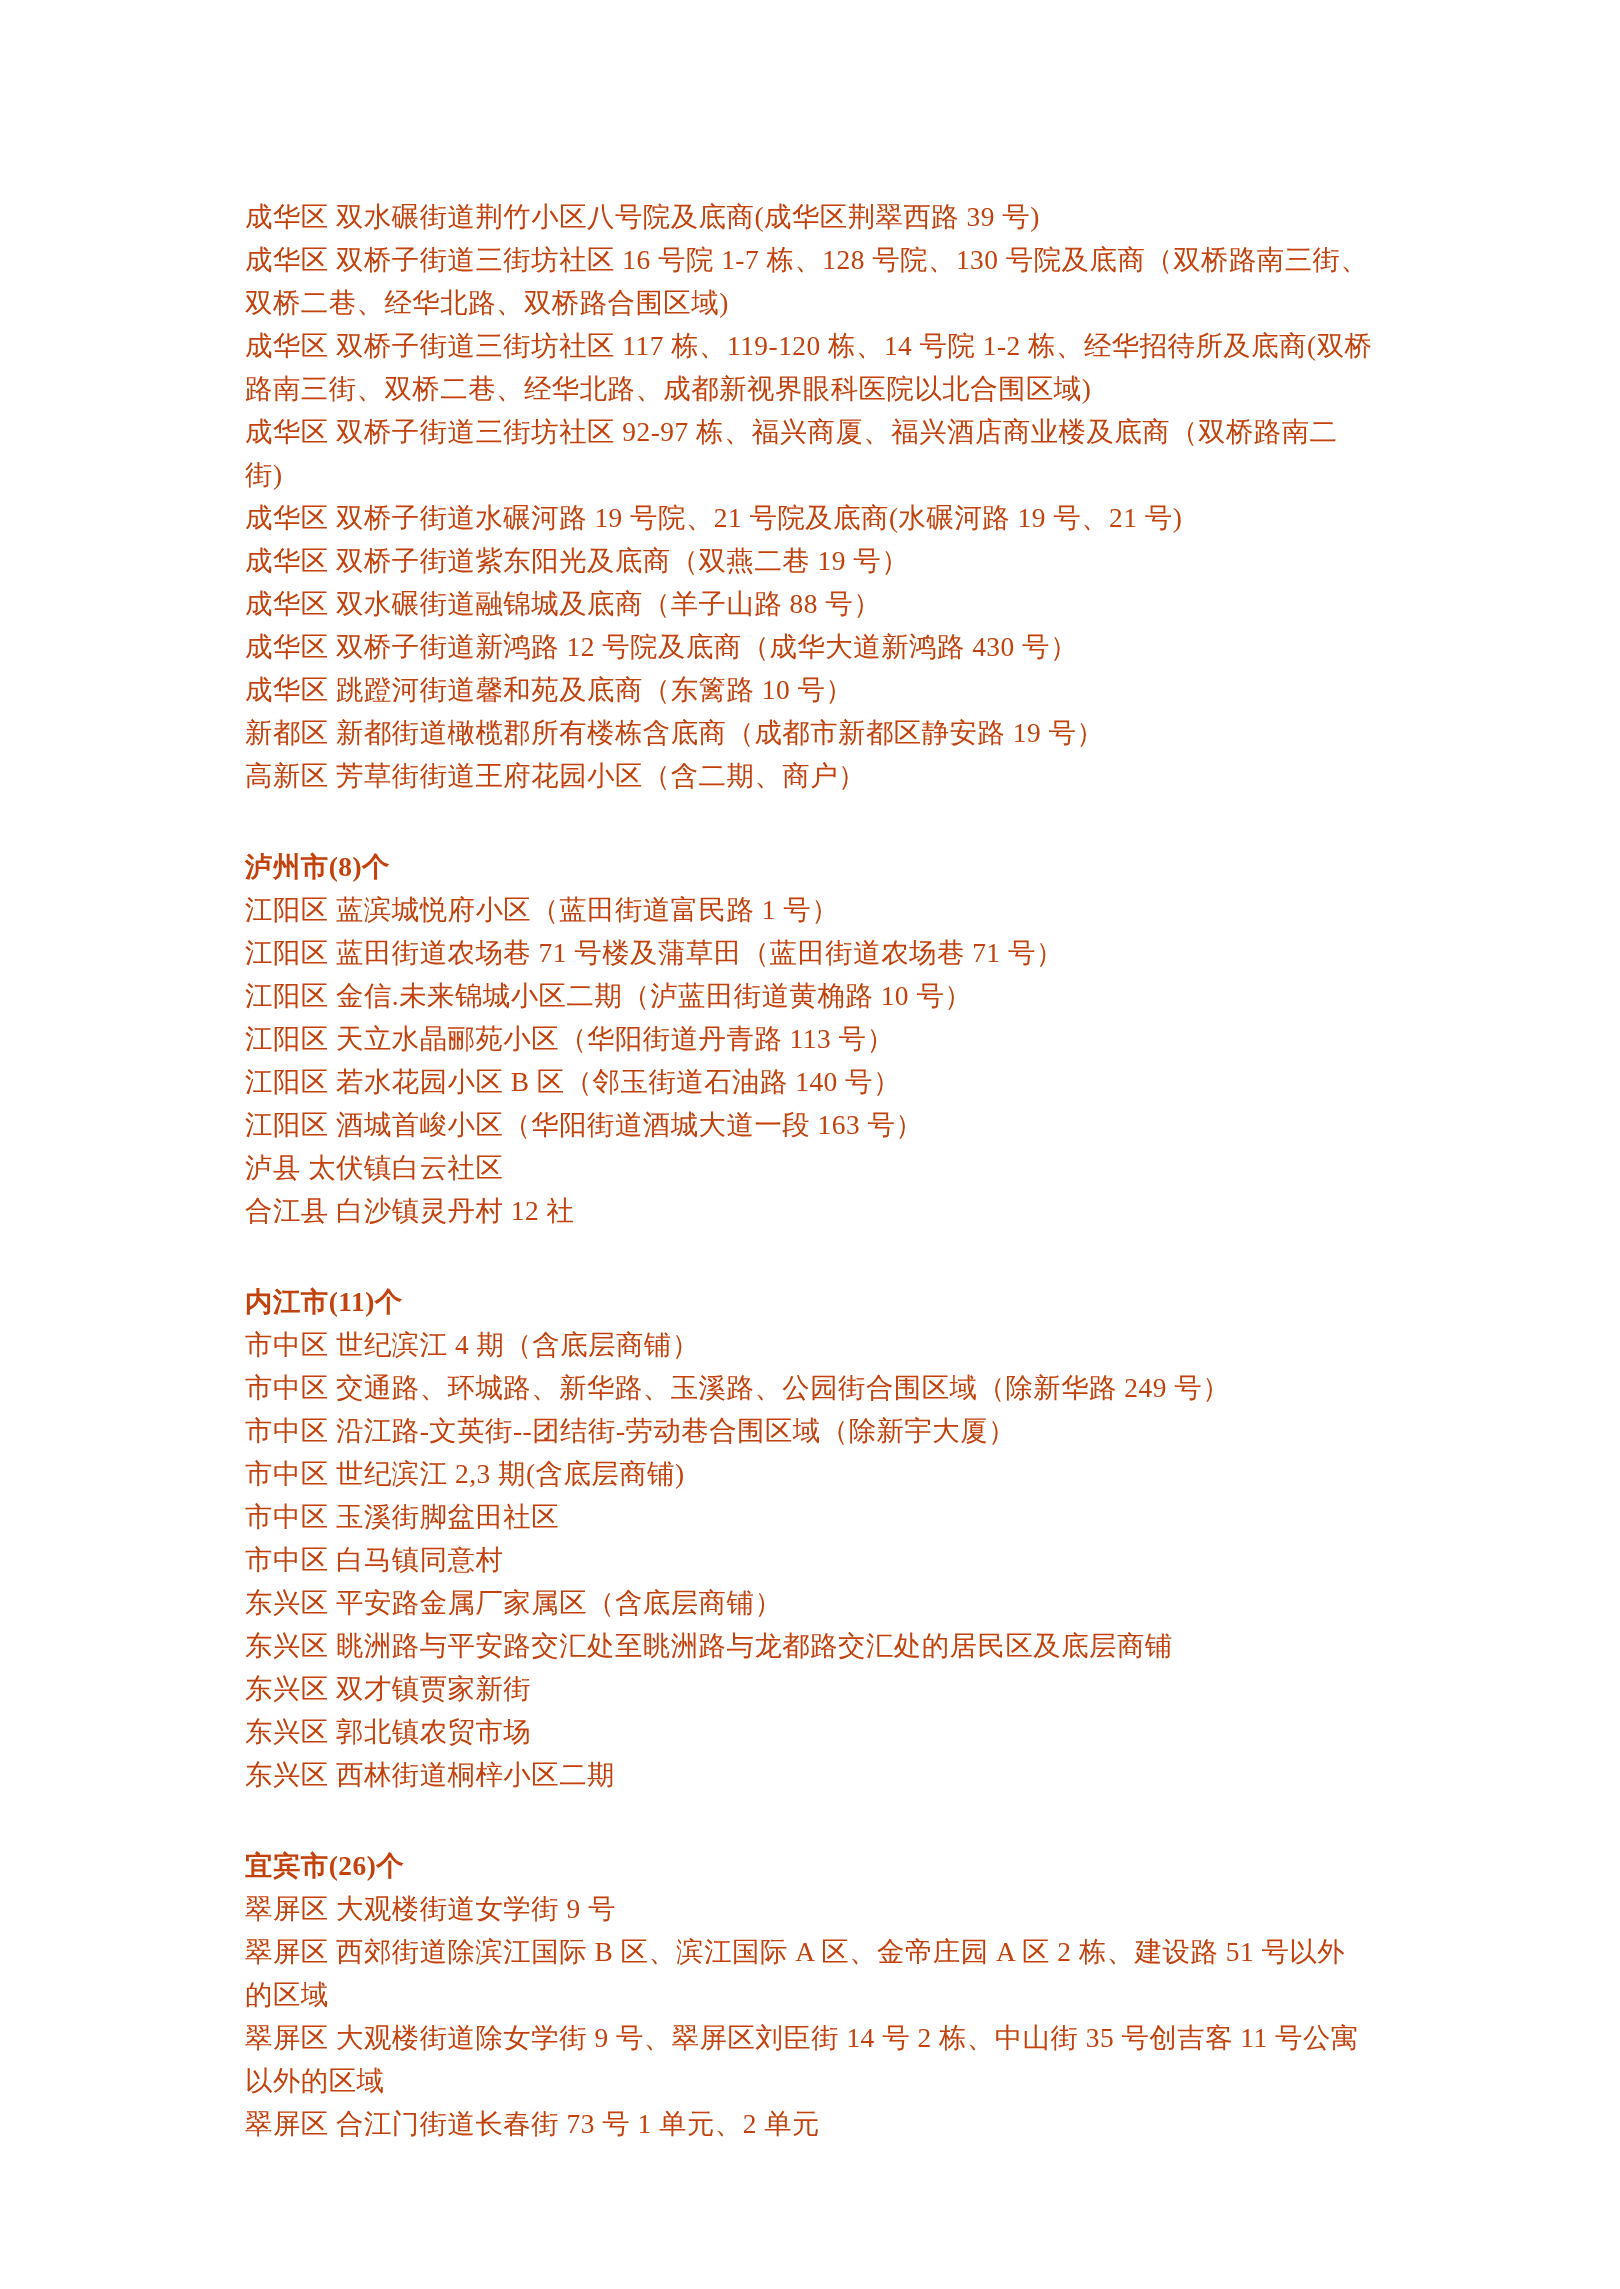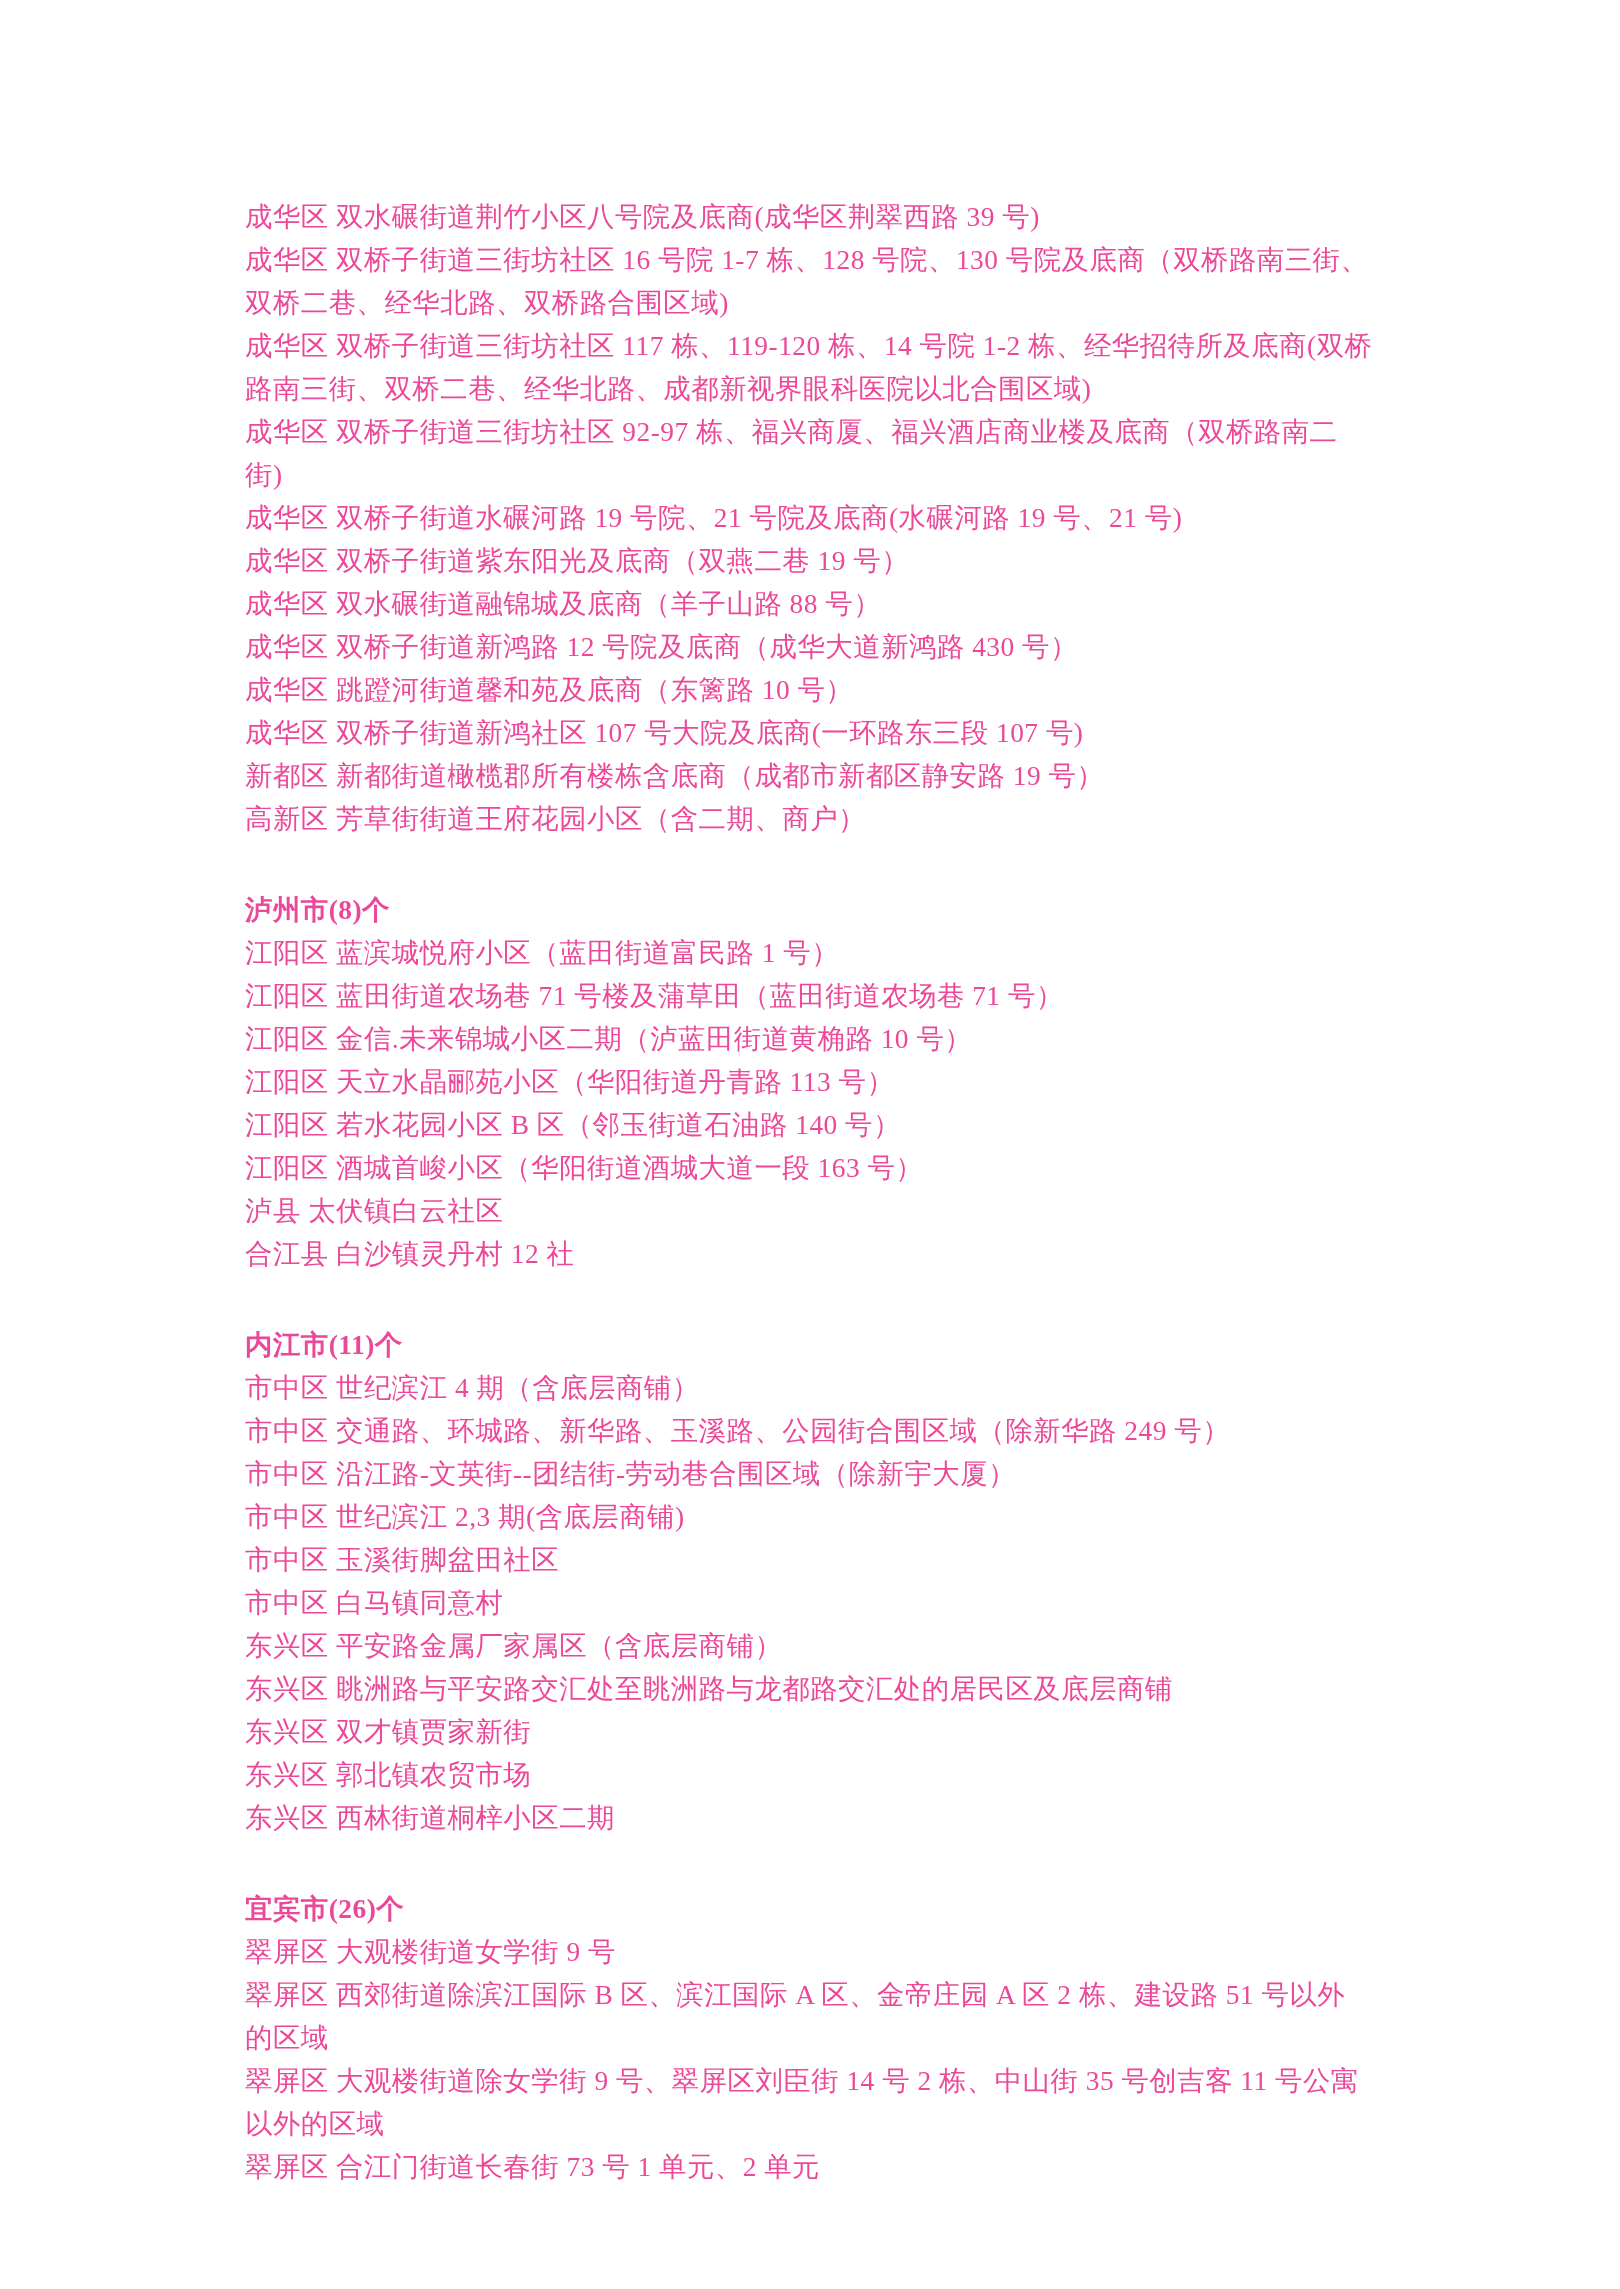--- a/index.html
+++ b/index.html
@@ -17,21 +17,21 @@
   }
   .content {
     position: absolute;
     left: 245px;
     top: 196px;
     width: 1186px;
   }
   .line {
     font-size: 27.4px;
     line-height: 43px;
-    color: #ec4899;
+    color: #c2410c;
     white-space: nowrap;
     font-weight: normal;
     letter-spacing: 0.5px;
   }
   .line.header {
     font-weight: bold;
     margin-top: 48px;
   }
 </style>
 </head>
@@ -44,21 +44,20 @@
       <div class="line">双桥二巷、经华北路、双桥路合围区域)</div>
       <div class="line">成华区 双桥子街道三街坊社区 117 栋、119-120 栋、14 号院 1-2 栋、经华招待所及底商(双桥</div>
       <div class="line">路南三街、双桥二巷、经华北路、成都新视界眼科医院以北合围区域)</div>
       <div class="line">成华区 双桥子街道三街坊社区 92-97 栋、福兴商厦、福兴酒店商业楼及底商（双桥路南二</div>
       <div class="line">街)</div>
       <div class="line">成华区 双桥子街道水碾河路 19 号院、21 号院及底商(水碾河路 19 号、21 号)</div>
       <div class="line">成华区 双桥子街道紫东阳光及底商（双燕二巷 19 号）</div>
       <div class="line">成华区 双水碾街道融锦城及底商（羊子山路 88 号）</div>
       <div class="line">成华区 双桥子街道新鸿路 12 号院及底商（成华大道新鸿路 430 号）</div>
       <div class="line">成华区 跳蹬河街道馨和苑及底商（东篱路 10 号）</div>
-      <div class="line">成华区 双桥子街道新鸿社区 107 号大院及底商(一环路东三段 107 号)</div>
       <div class="line">新都区 新都街道橄榄郡所有楼栋含底商（成都市新都区静安路 19 号）</div>
       <div class="line">高新区 芳草街街道王府花园小区（含二期、商户）</div>
       <div class="line header">泸州市(8)个</div>
       <div class="line">江阳区 蓝滨城悦府小区（蓝田街道富民路 1 号）</div>
       <div class="line">江阳区 蓝田街道农场巷 71 号楼及蒲草田（蓝田街道农场巷 71 号）</div>
       <div class="line">江阳区 金信.未来锦城小区二期（泸蓝田街道黄桷路 10 号）</div>
       <div class="line">江阳区 天立水晶郦苑小区（华阳街道丹青路 113 号）</div>
       <div class="line">江阳区 若水花园小区 B 区（邻玉街道石油路 140 号）</div>
       <div class="line">江阳区 酒城首峻小区（华阳街道酒城大道一段 163 号）</div>
       <div class="line">泸县 太伏镇白云社区</div>

